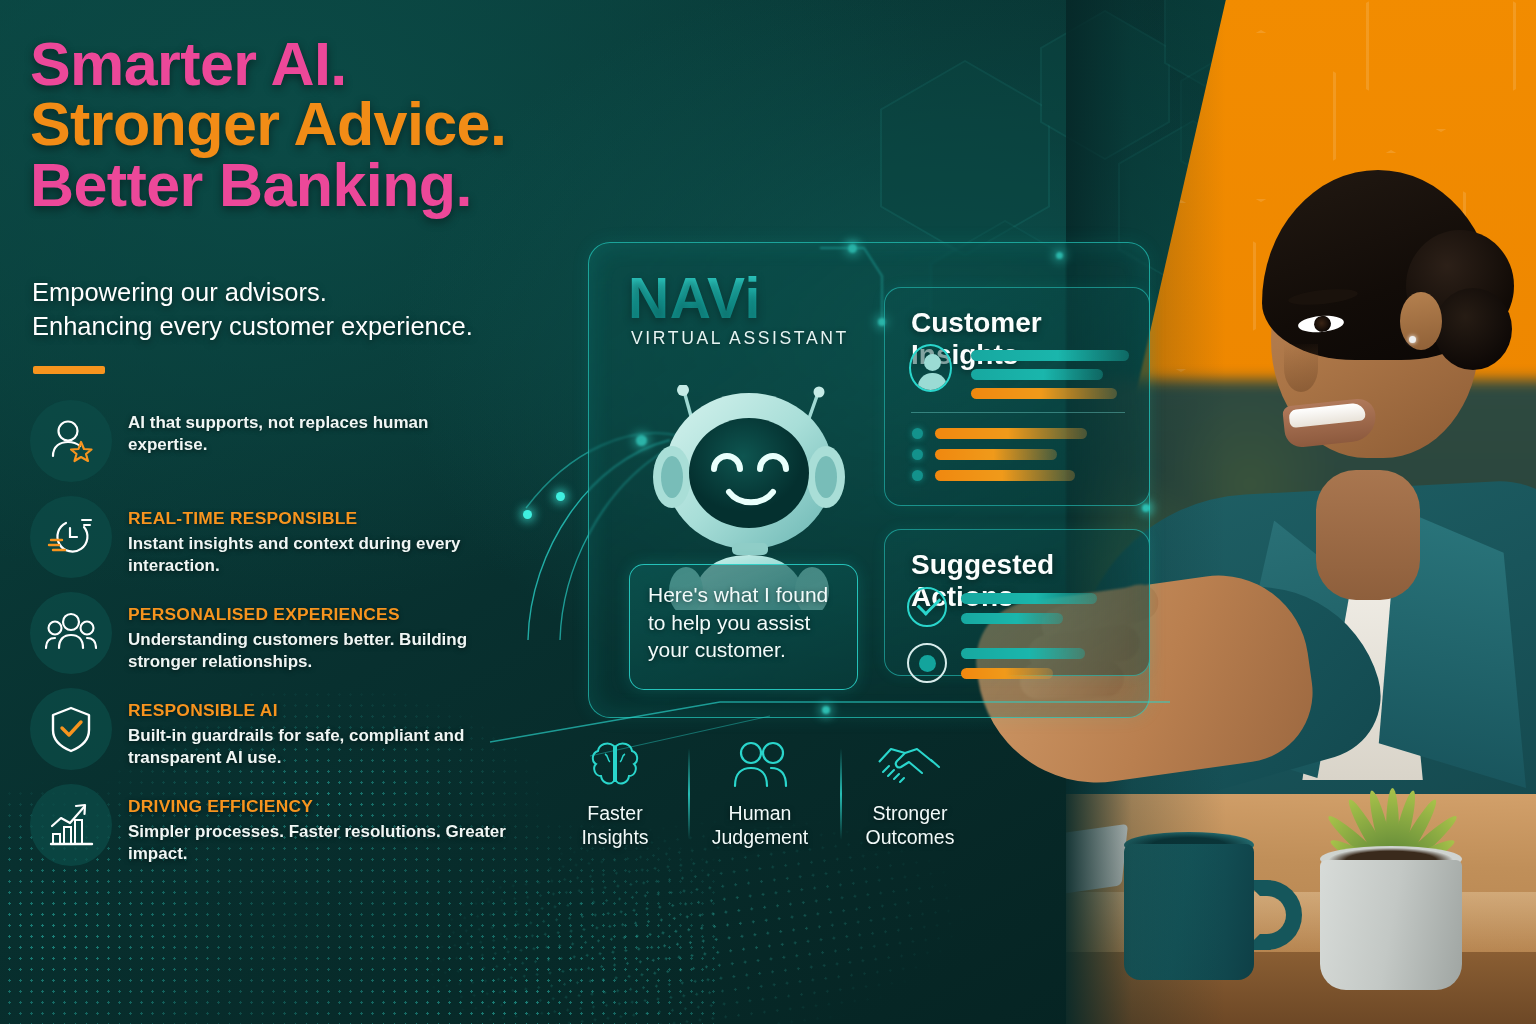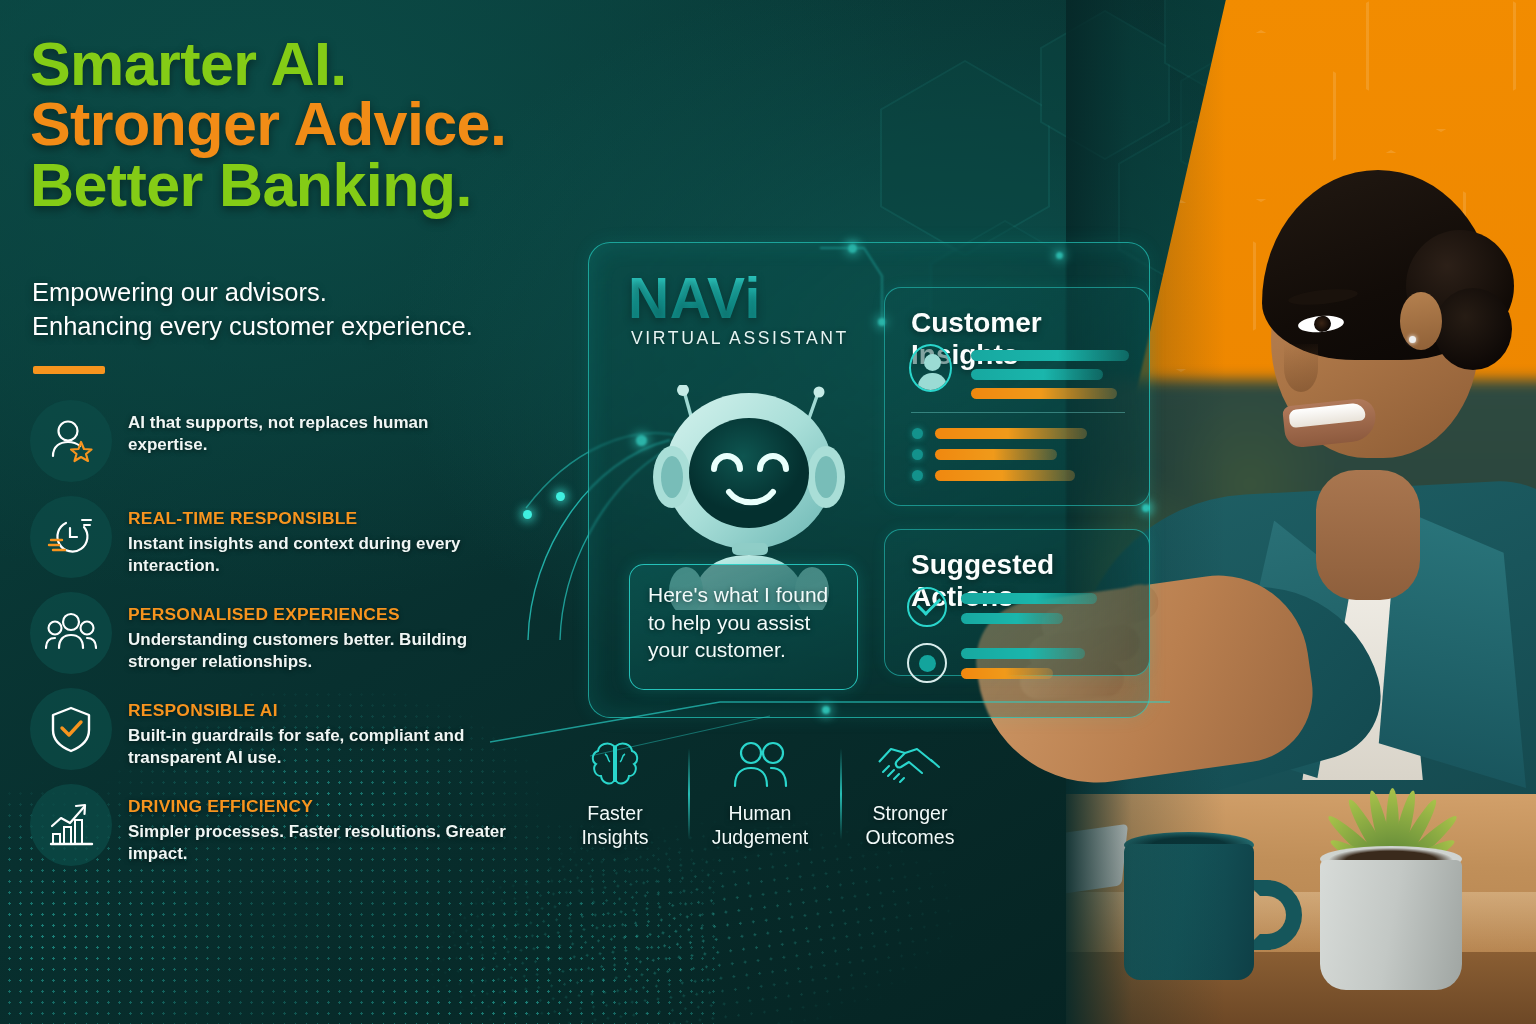--- a/index.html
+++ b/index.html
@@ -209,21 +209,21 @@
   }
   .photo-shade{
     position:absolute; inset:0;
     background:linear-gradient(90deg, rgba(6,40,40,.92) 0%, rgba(6,40,40,.25) 14%, rgba(6,40,40,0) 34%);
   }
 
   
   .h1{ position:absolute; left:30px; top:34px; width:700px; }
   .h1 div{
     font-size:61px; font-weight:700; line-height:.99; letter-spacing:-.6px;
-    color:#84cc16; text-shadow:0 3px 10px rgba(0,0,0,.45);
+    color:#ec4899; text-shadow:0 3px 10px rgba(0,0,0,.45);
   }
   .h1 .o{ color:#F28C16; }
   .sub{
     position:absolute; left:32px; top:276px; width:640px;
     font-size:25.5px; line-height:1.33; color:#ffffff; font-weight:400;
     text-shadow:0 2px 7px rgba(0,0,0,.5);
   }
   .rule{ position:absolute; left:33px; top:366px; width:72px; height:8px;
     background:#F7941E; border-radius:2px; }
 

